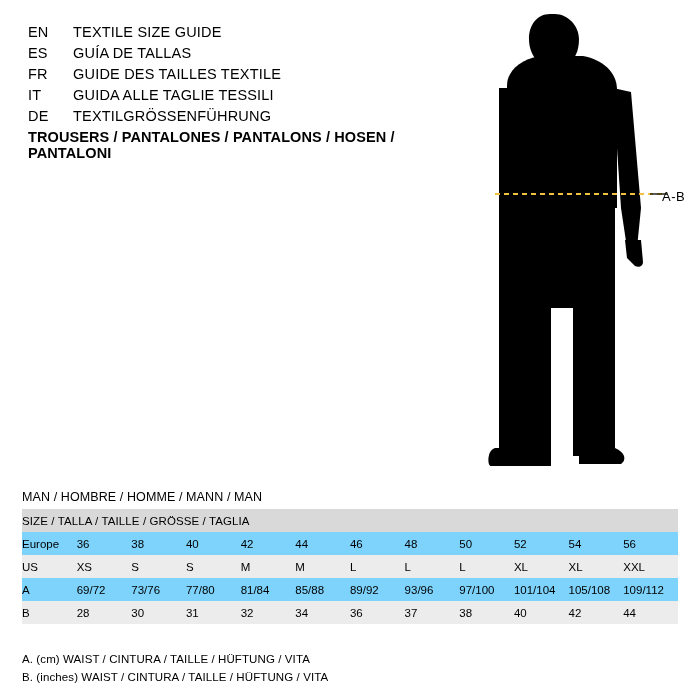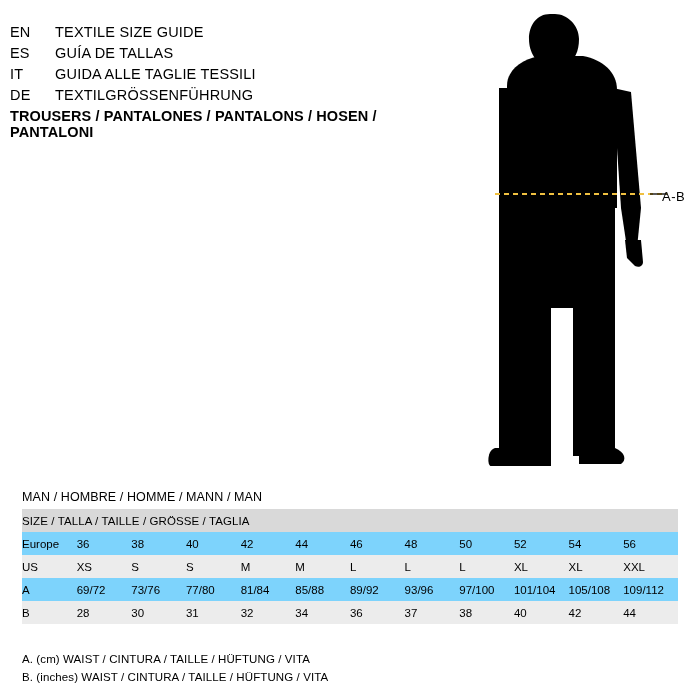--- a/index.html
+++ b/index.html
@@ -12,21 +12,21 @@
     height: 700px;
     font-family: "Liberation Sans", sans-serif;
     color: #000000;
     position: relative;
     overflow: hidden;
   }
 
   
   .header {
     position: absolute;
-    left: 10px;
+    left: 28px;
     top: 24px;
     width: 450px;
   }
   .lang-row {
     display: flex;
     align-items: baseline;
     height: 21px;
     font-size: 14.5px;
     letter-spacing: 0.2px;
   }
@@ -114,20 +114,24 @@
 
 <div class="header">
 
   <div class="lang-row">
     <div class="lang-code">EN</div>
     <div class="lang-title">TEXTILE SIZE GUIDE</div>
   </div>
   <div class="lang-row">
     <div class="lang-code">ES</div>
     <div class="lang-title">GUÍA DE TALLAS</div>
+  </div>
+  <div class="lang-row">
+    <div class="lang-code">FR</div>
+    <div class="lang-title">GUIDE DES TAILLES TEXTILE</div>
   </div>
   <div class="lang-row">
     <div class="lang-code">IT</div>
     <div class="lang-title">GUIDA ALLE TAGLIE TESSILI</div>
   </div>
   <div class="lang-row">
     <div class="lang-code">DE</div>
     <div class="lang-title">TEXTILGRÖSSENFÜHRUNG</div>
   </div>
 

